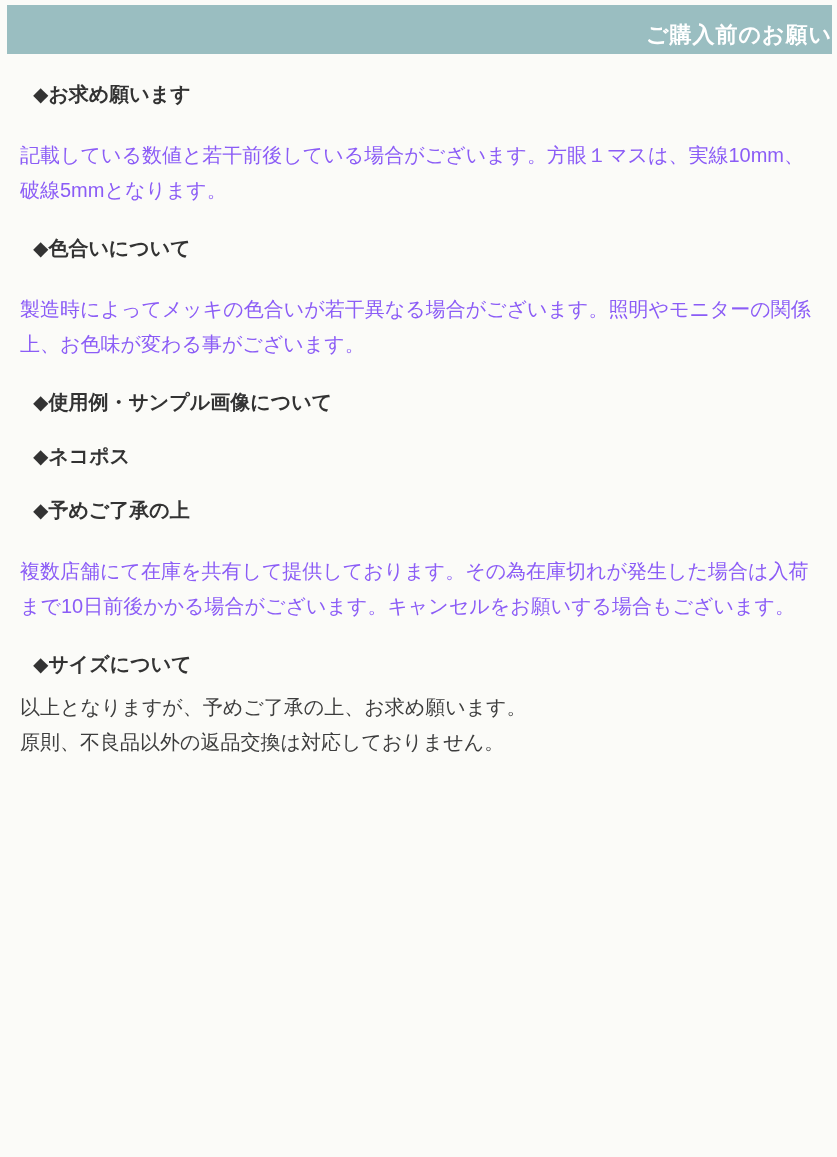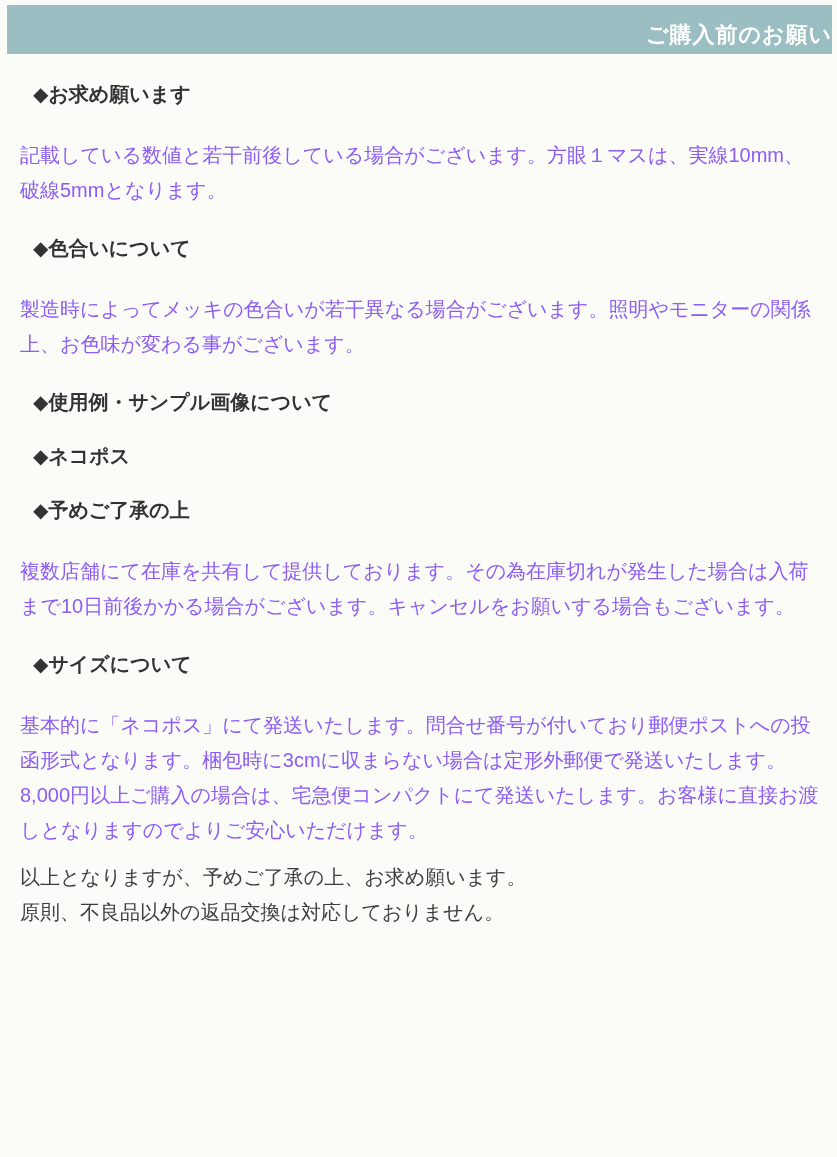--- a/index.html
+++ b/index.html
@@ -80,20 +80,18 @@
     <h3 class="section-heading">◆ネコポス</h3>
   </div>
 
   <div class="section">
     <h3 class="section-heading">◆予めご了承の上</h3>
     <p class="section-body">複数店舗にて在庫を共有して提供しております。その為在庫切れが発生した場合は入荷まで10日前後かかる場合がございます。キャンセルをお願いする場合もございます。</p>
   </div>
 
   <div class="section">
     <h3 class="section-heading">◆サイズについて</h3>
-    <p class="section-body">基本的に「ネコポス」にて発送いたします。問合せ番号が付いており郵便ポストへの投函形式となります。梱包時に3cmに収まらない場合は定形外郵便で発送いたします。
-8,000円以上ご購入の場合は、宅急便コンパクトにて発送いたします。お客様に直接お渡しとなりますのでよりご安心いただけます。</p>
   </div>
 
   <p class="footer-note">以上となりますが、予めご了承の上、お求め願います。
 原則、不良品以外の返品交換は対応しておりません。</p>
 
 </div>
 
 </body></html>

